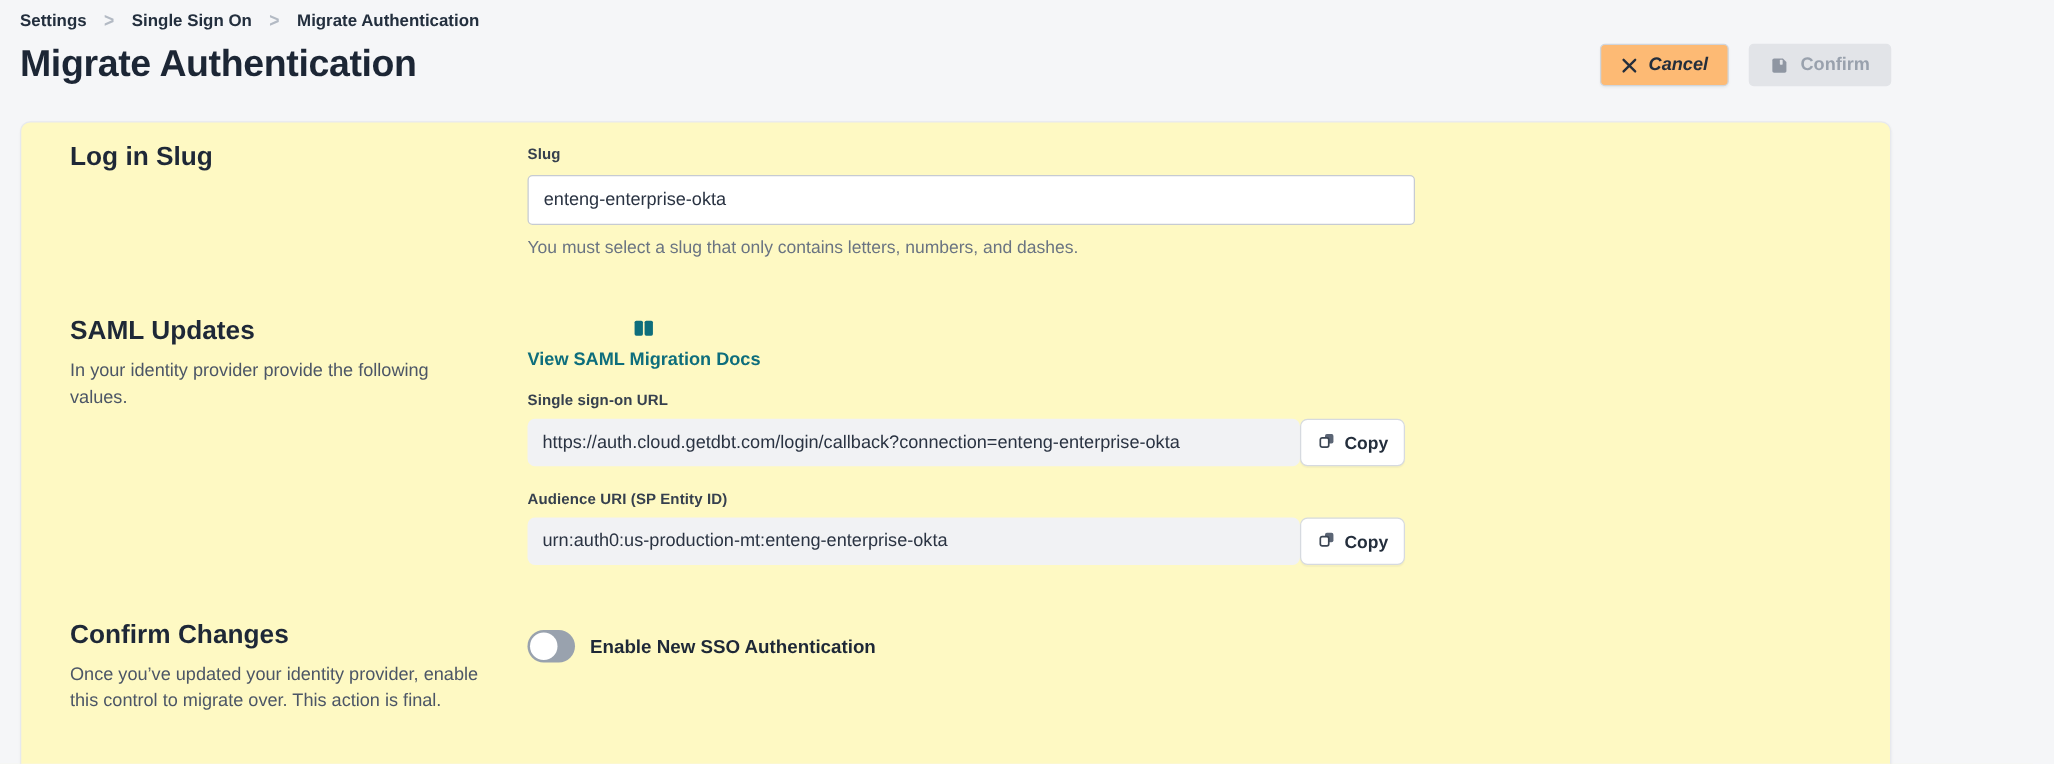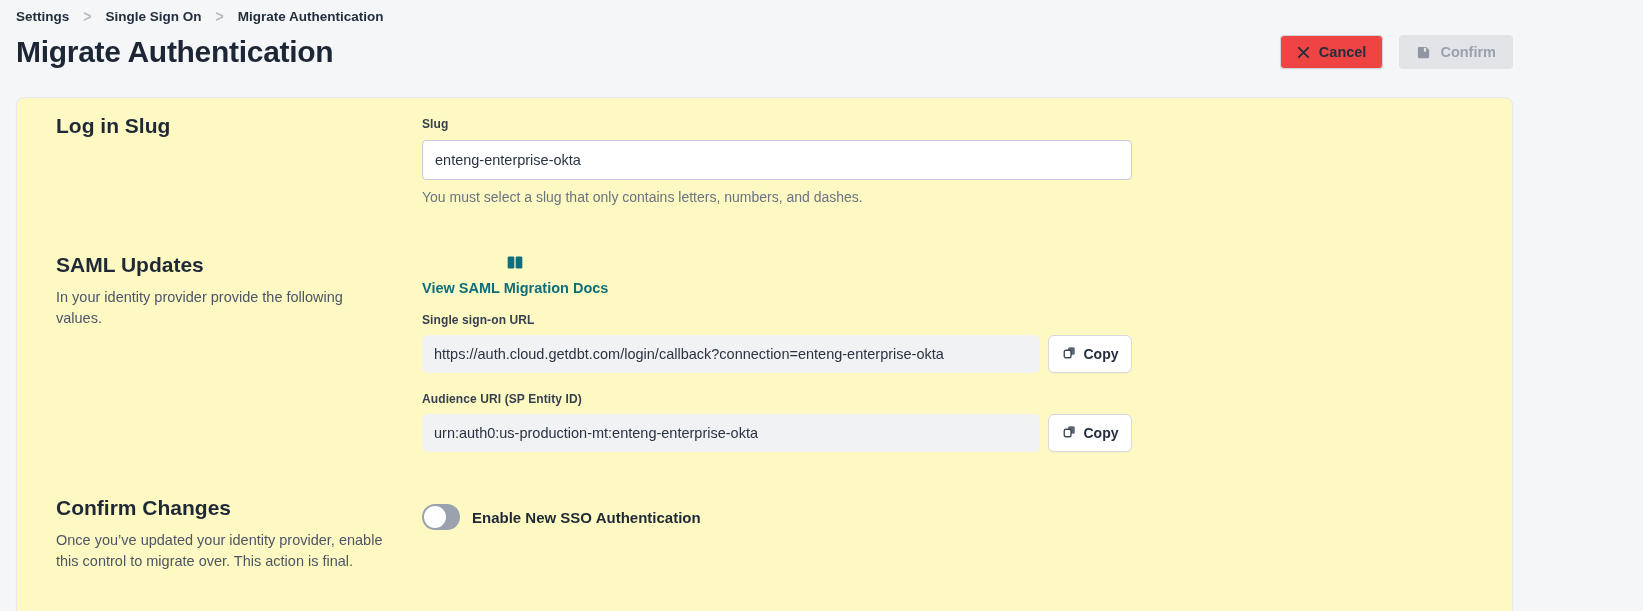--- a/index.html
+++ b/index.html
@@ -23,23 +23,24 @@
   .page-title { font-size: 30px; font-weight: 800; color: #1c2635; letter-spacing: -0.3px; }
   .header-actions { display: flex; gap: 16px; }
   .btn {
     display: inline-flex; align-items: center; gap: 9px;
     height: 34px; padding: 0 16px;
     font-size: 14.5px; font-weight: 600;
     border-radius: 4px; cursor: pointer;
     font-family: "Liberation Sans", sans-serif;
   }
   .btn-cancel {
-    background: #ef4444; color: #242e3c;
+    background: #fdba74; color: #242e3c;
     border: 1px solid #d0d5dc;
     box-shadow: 0 1px 2px rgba(20,30,45,0.05);
+    font-style: italic;
   }
   .btn-confirm {
     background: #e2e4e8; color: #99a1ad;
     border: 1px solid #e2e4e8; cursor: default;
   }
   .btn svg { display: block; }
 
   
   .card {
     margin-top: 28px;
@@ -67,21 +68,21 @@
   .helper-text { margin-top: 9px; font-size: 14px; color: #6a7482; }
 
   .section-saml { margin-top: 48px; }
   .docs-link {
     display: inline-flex; align-items: center; gap: 10px;
     font-size: 14.5px; font-weight: 700; color: #0e6e7c;
     text-decoration: none; cursor: pointer; margin-top: 2px; flex-direction: column;
   }
   .docs-link svg { display: block; }
 
-  .value-row { display: flex; gap: 8px; margin-top: 8px; align-items: stretch; }
+  .value-row { display: flex; margin-top: 8px; align-items: stretch; }
   .readonly-field {
     width: 618px; height: 38px;
     background: #f1f2f4; border-radius: 6px;
     display: flex; align-items: center;
     padding: 0 12px; font-size: 14.5px; color: #2a3342;
     white-space: nowrap; overflow: hidden;
   }
   .btn-copy {
     width: 84px; height: 38px;
     display: inline-flex; align-items: center; justify-content: center; gap: 7px;

